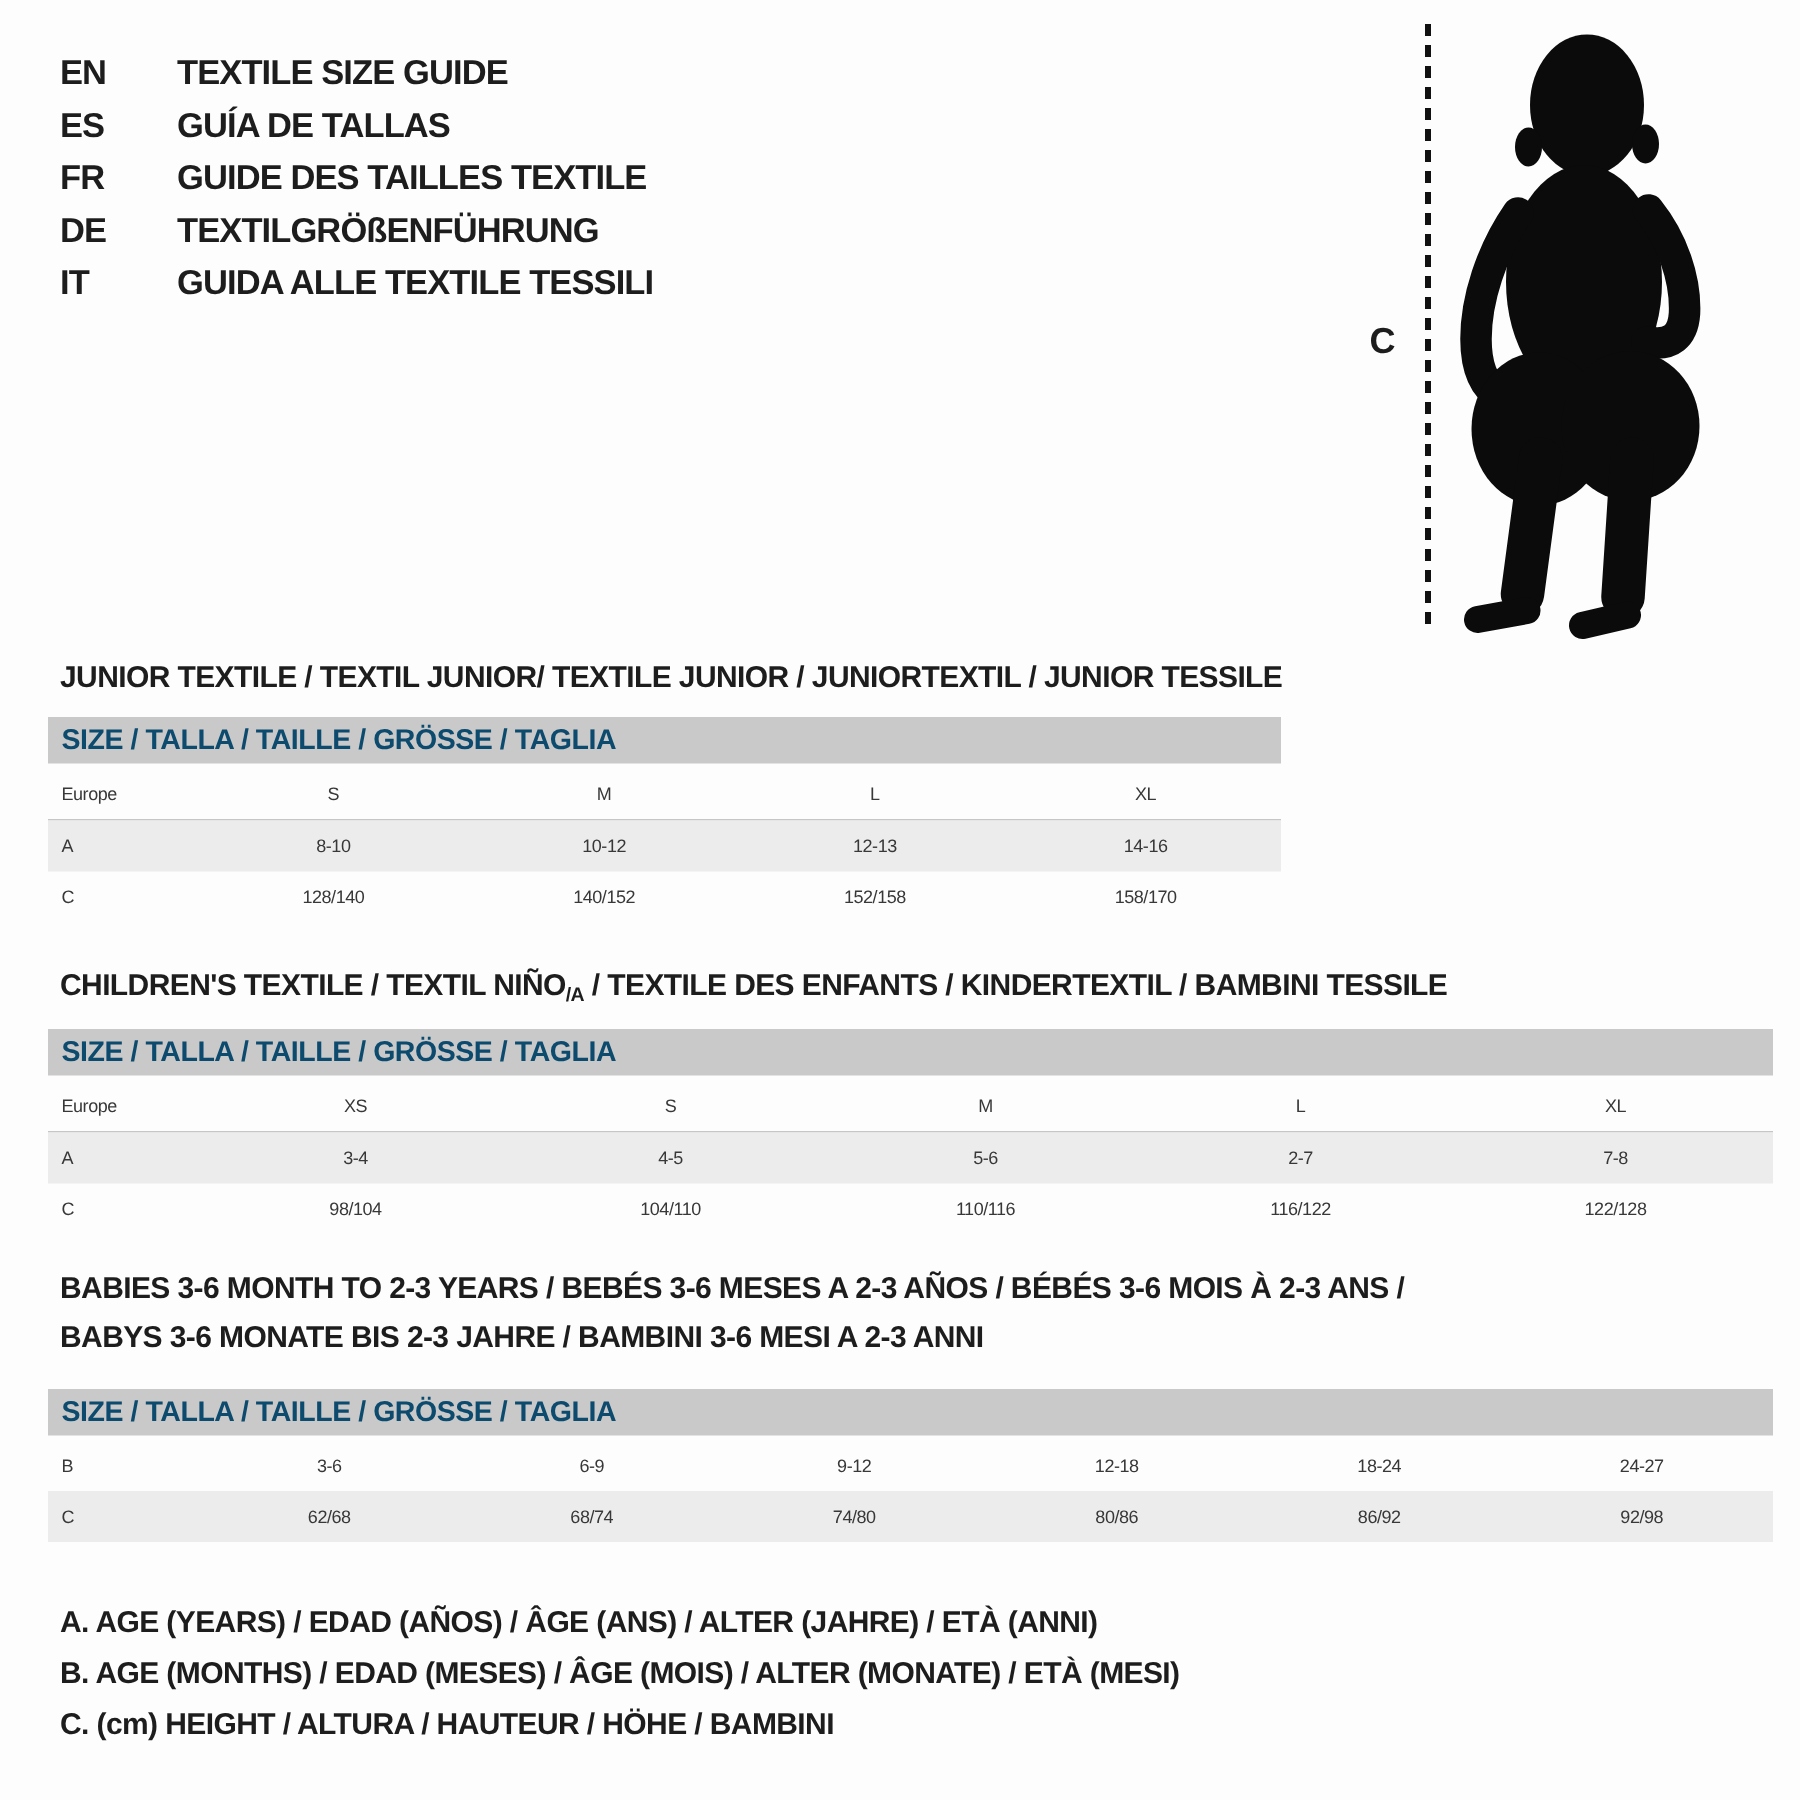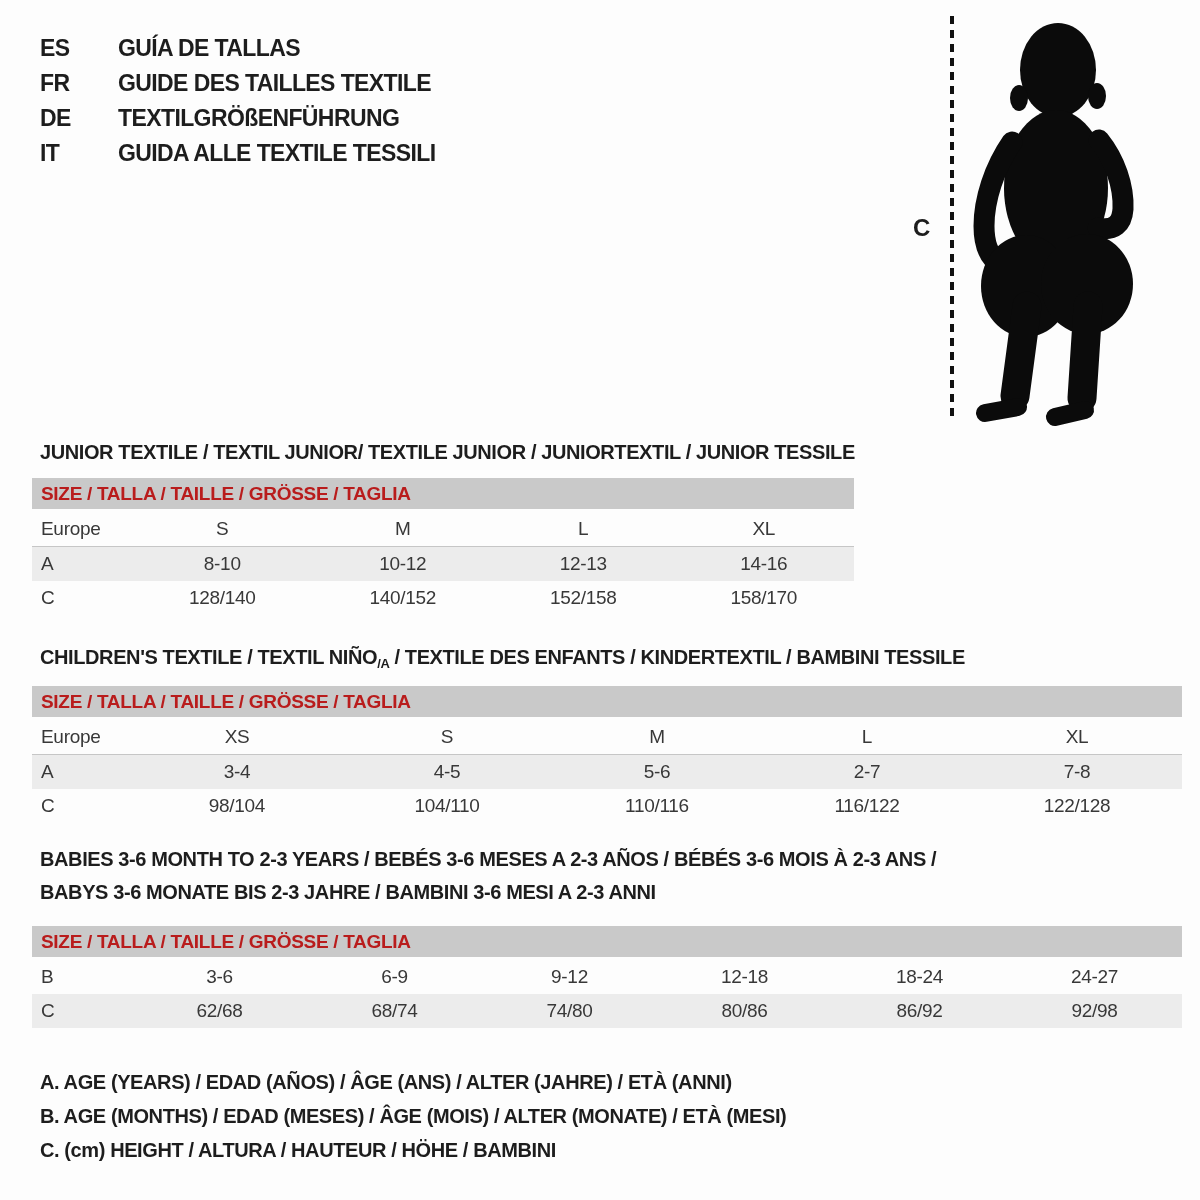--- a/index.html
+++ b/index.html
@@ -13,22 +13,22 @@
   .lang-code{width:78px;}
   
   .figure{position:absolute;left:895px;top:8px;width:305px;height:420px;}
   .figure svg{position:absolute;left:0;top:0;}
   .fig-label{position:absolute;left:18px;top:206px;font-weight:bold;font-size:24px;}
   
   .section-title{position:absolute;left:40px;font-weight:bold;font-size:20px;letter-spacing:-0.4px;white-space:nowrap;line-height:33px;}
   .tsub{font-size:13px;vertical-align:-4px;}
   
   .size-table{position:absolute;left:32px;}
-  .size-bar{height:31px;background:#c9c9c9;line-height:31px;padding-left:9px;font-weight:bold;font-size:19px;color:#b91c1c;letter-spacing:-0.3px;margin-bottom:3px;}
-  .trow{display:grid;align-items:center;font-size:19px;color:#383838;height:34px;letter-spacing:-0.3px;}
+  .size-bar{height:31px;background:#c9c9c9;line-height:31px;padding-left:9px;font-weight:bold;font-size:19px;color:#0c4a6e;letter-spacing:-0.3px;margin-bottom:3px;}
+  .trow{display:grid;align-items:center;font-size:12px;color:#383838;height:34px;letter-spacing:-0.3px;}
   .junior .trow{grid-template-columns:100px repeat(4,1fr);}
   .children .trow{grid-template-columns:100px repeat(5,1fr);}
   .babies .trow{grid-template-columns:100px repeat(6,1fr);}
   .trow .rl{padding-left:9px;text-align:left;}
   .trow .c{text-align:center;}
   .band{background:#ececec;}
   .cols-head{border-bottom:1px solid #c6c6c6;}
   .junior{width:822px;top:478px;}
   .children{width:1150px;top:686px;}
   .babies{width:1150px;top:926px;}
@@ -38,20 +38,24 @@
   
   .legend{position:absolute;left:40px;top:1071px;}
   .legend-line{height:34px;font-weight:bold;font-size:20px;letter-spacing:-0.4px;white-space:nowrap;}
 </style>
 </head>
 <body>
 
 <div class="page">
 
   <div class="langs">
+    <div class="lang-row">
+      <span class="lang-code">EN</span>
+      <span class="lang-label">TEXTILE SIZE GUIDE</span>
+    </div>
     <div class="lang-row">
       <span class="lang-code">ES</span>
       <span class="lang-label">GUÍA DE TALLAS</span>
     </div>
     <div class="lang-row">
       <span class="lang-code">FR</span>
       <span class="lang-label">GUIDE DES TAILLES TEXTILE</span>
     </div>
     <div class="lang-row">
       <span class="lang-code">DE</span>

